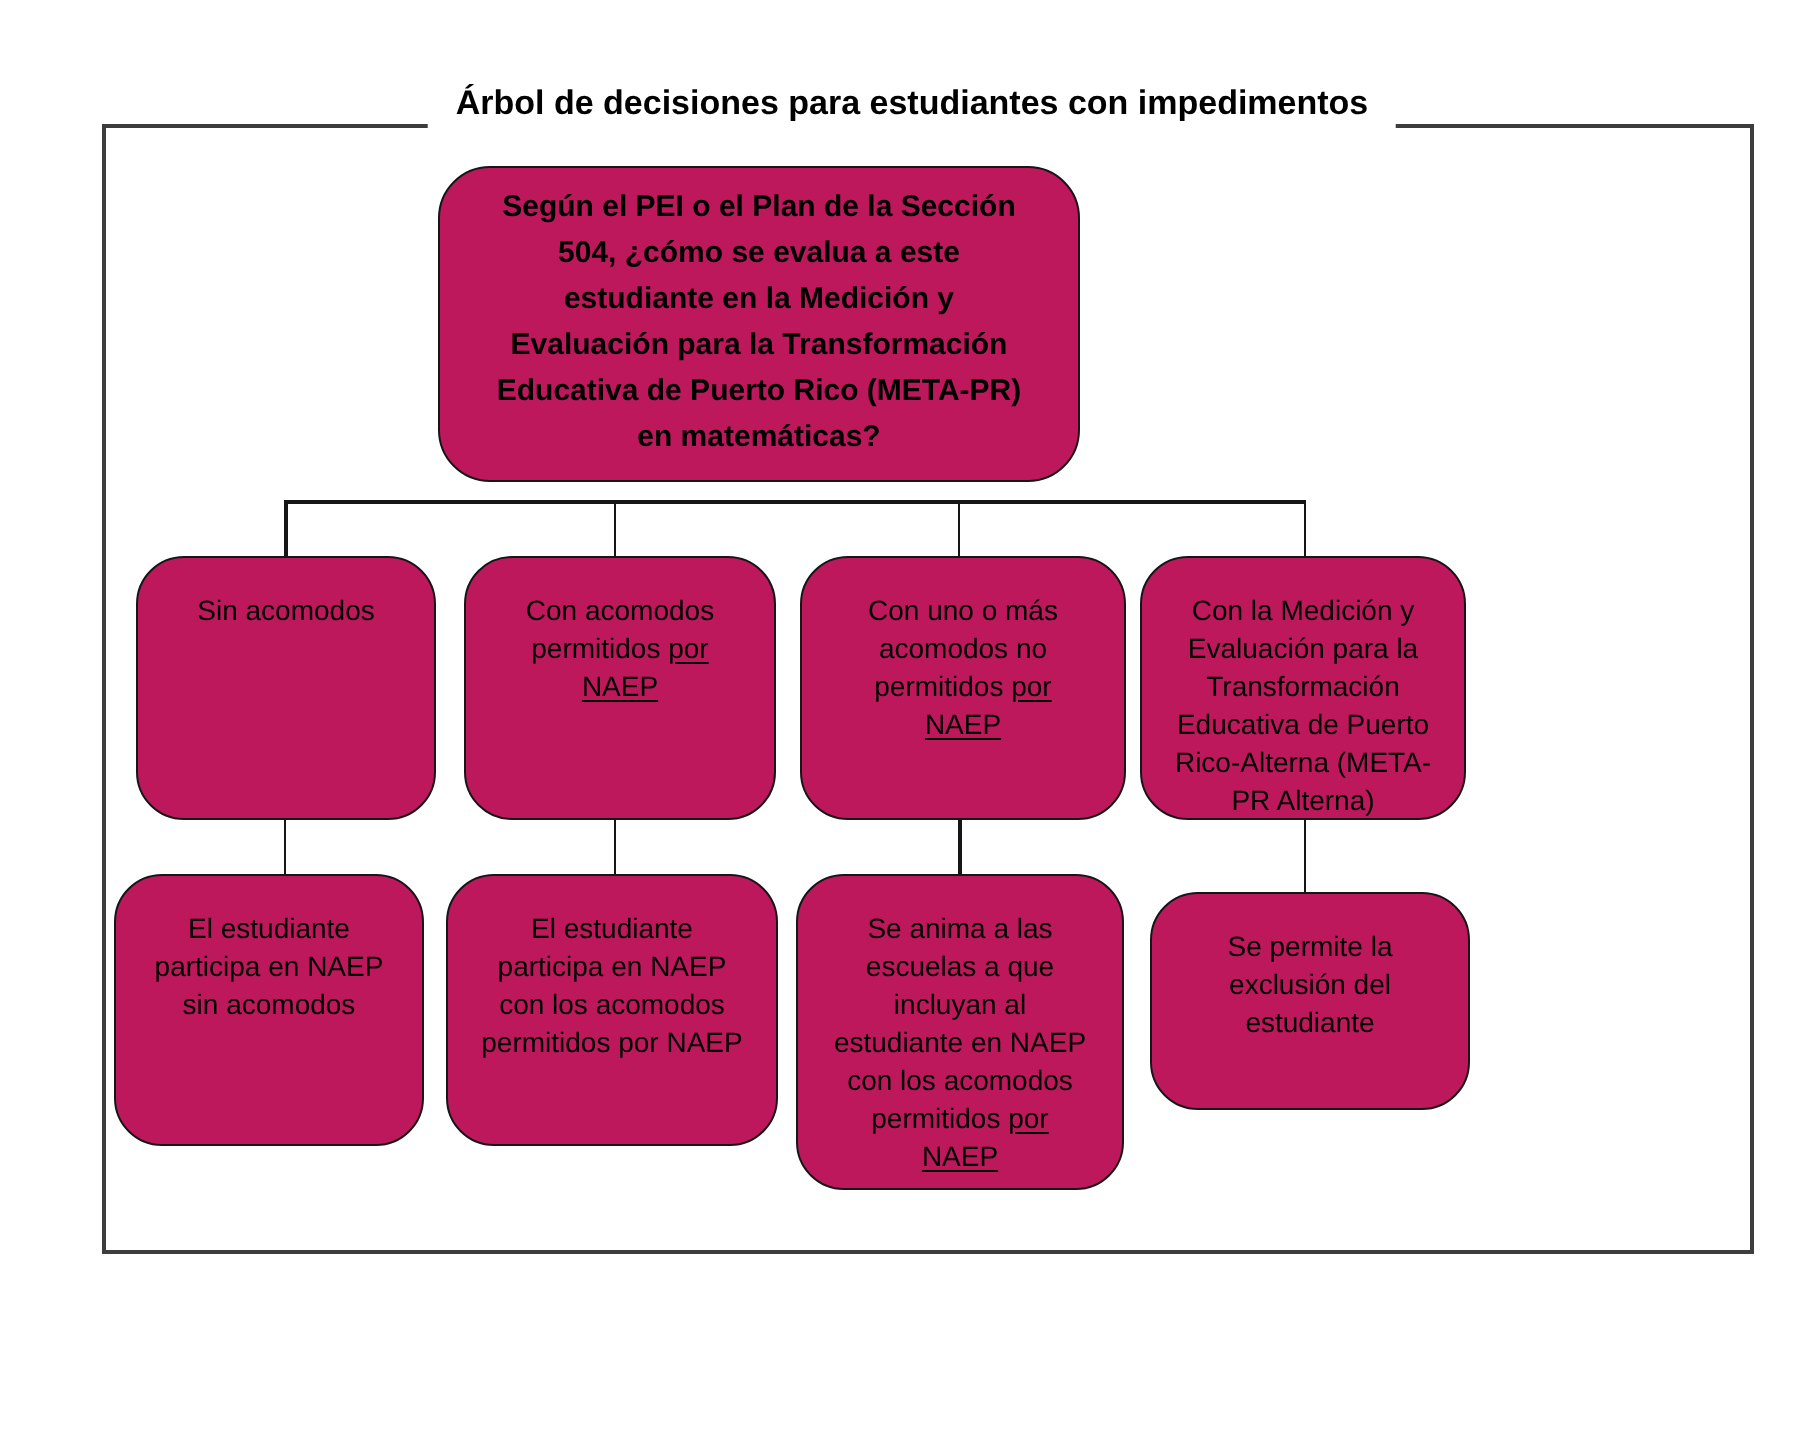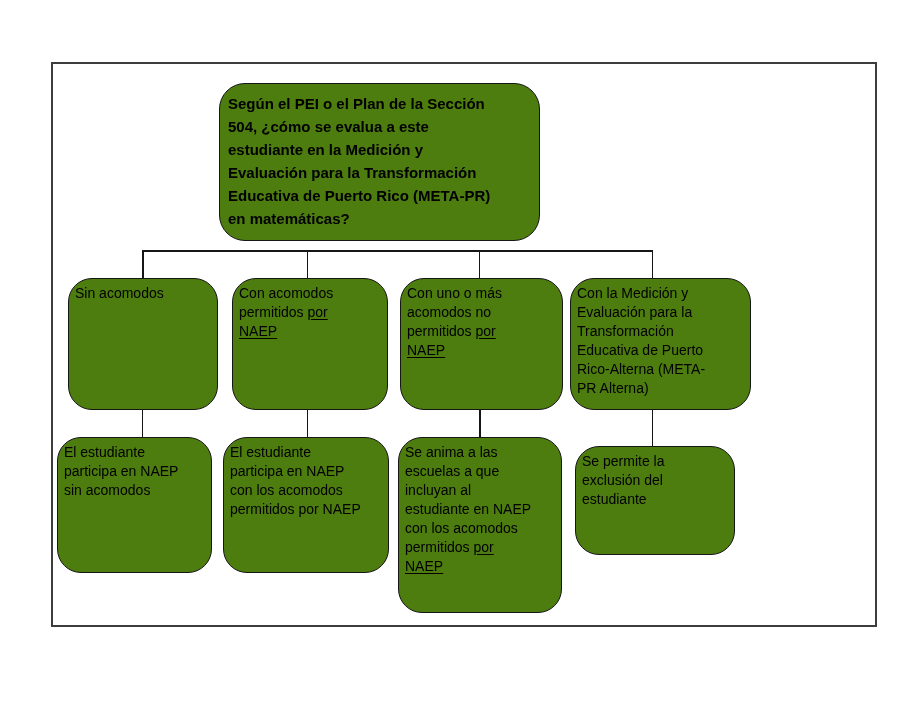--- a/index.html
+++ b/index.html
@@ -28,36 +28,37 @@
     padding: 0 14px 5px 14px;
     font-size: 17px;
     font-weight: bold;
     white-space: nowrap;
     z-index: 2;
   }
   .box {
     position: absolute;
     box-sizing: border-box;
     border: 1.5px solid #161616;
-    background: #4d7c0f;
+    background: #be185d;
+    text-align: center;
     white-space: pre-line;
     z-index: 1;
   }
   .qbox {
     border-radius: 26px;
     font-weight: bold;
     font-size: 15px;
     line-height: 23px;
     padding: 8px 8px 0 8px;
   }
   .obox {
     border-radius: 24px;
     font-size: 14px;
     line-height: 19px;
-    padding: 5px 6px 0 6px;
+    padding: 17px 6px 0 6px;
   }
   .line {
     position: absolute;
     background: #161616;
     z-index: 0;
   }
   u { text-underline-offset: 2px; }
   
   .q   { left: 219px; top: 83px;  width: 321px; height: 158px; }
   
@@ -67,34 +68,35 @@
   .v-c    { left: 478.5px; top: 250px; width: 1.5px; height: 29px; }
   .v-d    { left: 651.5px; top: 250px; width: 1.5px; height: 29px; }
   .m-a    { left: 141.5px; top: 408px; width: 1.5px; height: 30px; }
   .m-b    { left: 306.5px; top: 408px; width: 1.5px; height: 30px; }
   .m-c    { left: 479px;   top: 408px; width: 1.5px; height: 30px; }
   .m-d    { left: 651.5px; top: 408px; width: 1.5px; height: 39px; }
   
   .o-a { left: 68px;  top: 278px; width: 150px; height: 132px; }
   .o-b { left: 232px; top: 278px; width: 156px; height: 132px; }
   .o-c { left: 400px; top: 278px; width: 163px; height: 132px; }
-  .o-d { left: 570px; top: 278px; width: 181px; height: 132px; }
+  .o-d { left: 570px; top: 278px; width: 163px; height: 132px; }
   
   .r-a { left: 57px;  top: 437px; width: 155px; height: 136px; }
   .r-b { left: 223px; top: 437px; width: 166px; height: 136px; }
-  .r-c { left: 398px; top: 437px; width: 164px; height: 176px; }
+  .r-c { left: 398px; top: 437px; width: 164px; height: 158px; }
   .r-d { left: 575px; top: 446px; width: 160px; height: 109px; }
 </style>
 </head>
 <body>
 
 <div class="canvas">
 
   <div class="outer"></div>
 
+  <div class="title">Árbol de decisiones para estudiantes con impedimentos</div>
 
   <div class="box qbox q"><span>Según el PEI o el Plan de la Sección
 504, ¿cómo se evalua a este
 estudiante en la Medición y
 Evaluación para la Transformación
 Educativa de Puerto Rico (META-PR)
 en matemáticas?</span></div>
 
   <div class="line hline"></div>
   <div class="line v-a"></div>

